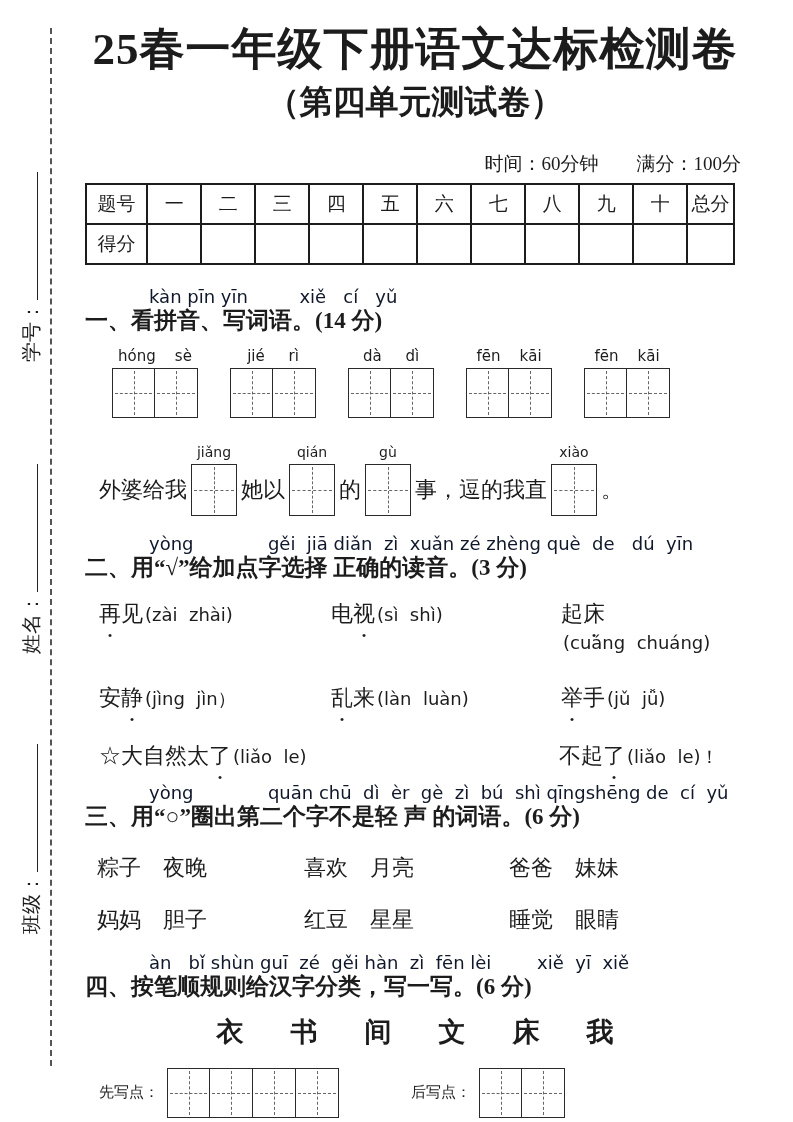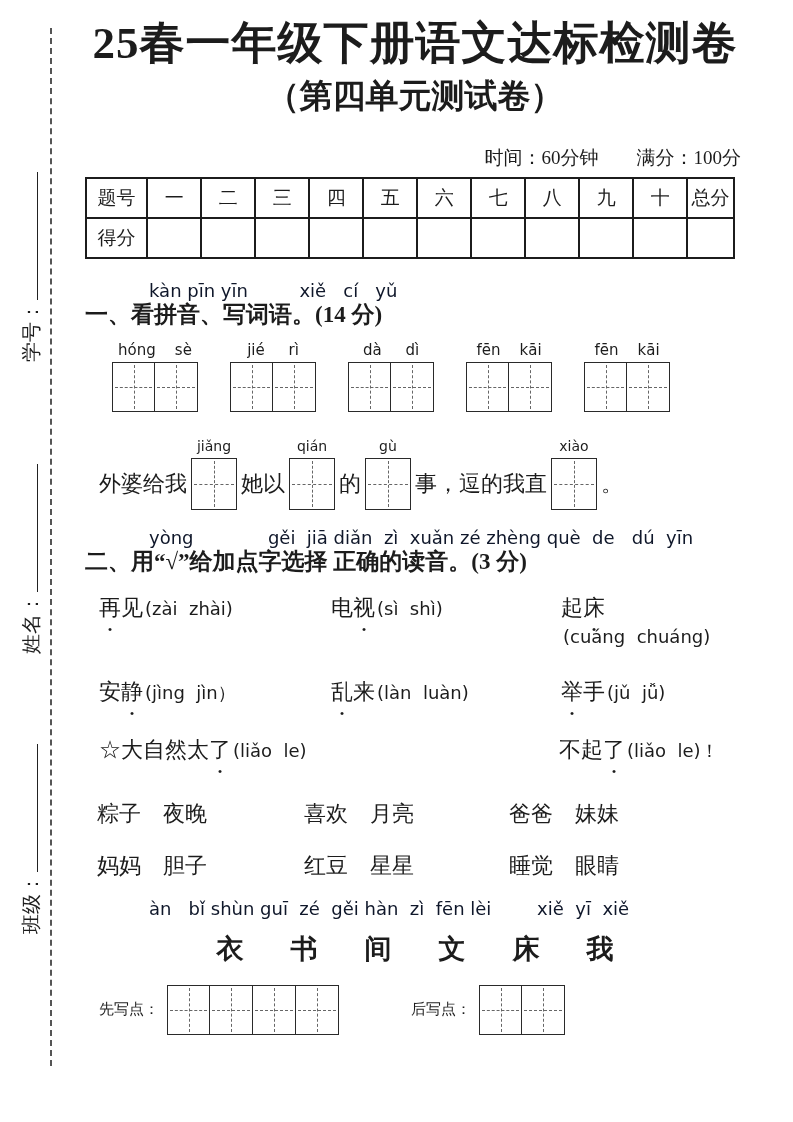--- a/index.html
+++ b/index.html
@@ -10,21 +10,21 @@
   }
   .binding-line { position:absolute; left:50px; top:28px; height:1038px; width:0; border-left:2px dashed #555; }
 
   
   .side-label {
     position:absolute; left:44px; height:26px; white-space:nowrap;
     font-size:20px; transform-origin:0 100%; transform:rotate(-90deg);
   }
   .side-line { display:inline-block; width:128px; height:1em; border-bottom:1.6px solid #222; margin-left:2px; }
 
-  .content { position:absolute; left:85px; top:18px; width:660px; }
+  .content { position:absolute; left:85px; top:24px; width:660px; }
 
   .page-title { font-size:45px; font-weight:bold; text-align:center; letter-spacing:1px; line-height:1.15; }
   .page-subtitle { font-size:33px; font-weight:bold; text-align:center; margin-top:4px; }
   .exam-info { text-align:right; font-size:19px; margin-top:26px; padding-right:4px; }
 
   table.score { border-collapse:collapse; margin-top:6px; width:650px; table-layout:fixed; }
   table.score td { border:2px solid #1c1c1c; text-align:center; font-size:19px; height:40px; padding:0; }
   td.q-col { width:60px; } td.t-col { width:46px; } td.n-col { width:53px; }
 
   .pinyin { font-family:"DejaVu Sans", sans-serif; font-size:18px; line-height:1.1; white-space:pre; color:#0f172a; }
@@ -209,34 +209,39 @@
   <div class="item-row">
     <span class="col-a"><span class="zh">安</span><span class="zh dotc">静</span><span class="zh"></span><span class="opts">(jìng  jìn）</span></span>
     <span class="col-b"><span class="zh"></span><span class="zh dotc">乱</span><span class="zh">来</span><span class="opts">(làn  luàn)</span></span>
     <span class="col-c"><span class="zh"></span><span class="zh dotc">举</span><span class="zh">手</span><span class="opts">(jǔ  jǚ)</span></span>
   </div>
   <div class="item-row">
     <span class="col-w"><span class="zh">☆大自然太</span><span class="zh dotc">了</span><span class="zh"></span><span class="opts">(liǎo  le)</span></span>
     <span class="col-c"><span class="zh">不起</span><span class="zh dotc">了</span><span class="zh"></span><span class="opts">(liǎo  le)！</span></span>
   </div>
 
+  <div class="sec">
+    <div class="pinyin" style="margin-left:64px;">yòng             quān chū  dì  èr  gè  zì  bú  shì qīngshēng de  cí  yǔ</div>
+    <div class="sec-title">三、用“○”圈出第二个字不是轻 声 的词语。(6 分)</div>
+  </div>
 
   <div class="word-row">
     <span class="g1">粽子　夜晚</span>
     <span class="g2">喜欢　月亮</span>
     <span class="g3">爸爸　妹妹</span>
   </div>
   <div class="word-row">
     <span class="g1">妈妈　胆子</span>
     <span class="g2">红豆　星星</span>
     <span class="g3">睡觉　眼睛</span>
   </div>
 
   <div class="sec mt-sec">
     <div class="pinyin" style="margin-left:64px;">àn   bǐ shùn guī  zé  gěi hàn  zì  fēn lèi        xiě  yī  xiě</div>
+    <div class="sec-title">四、按笔顺规则给汉字分类，写一写。(6 分)</div>
   </div>
 
   <div class="chars-row">
     <span>衣</span>
     <span>书</span>
     <span>间</span>
     <span>文</span>
     <span>床</span>
     <span>我</span>
   </div>

